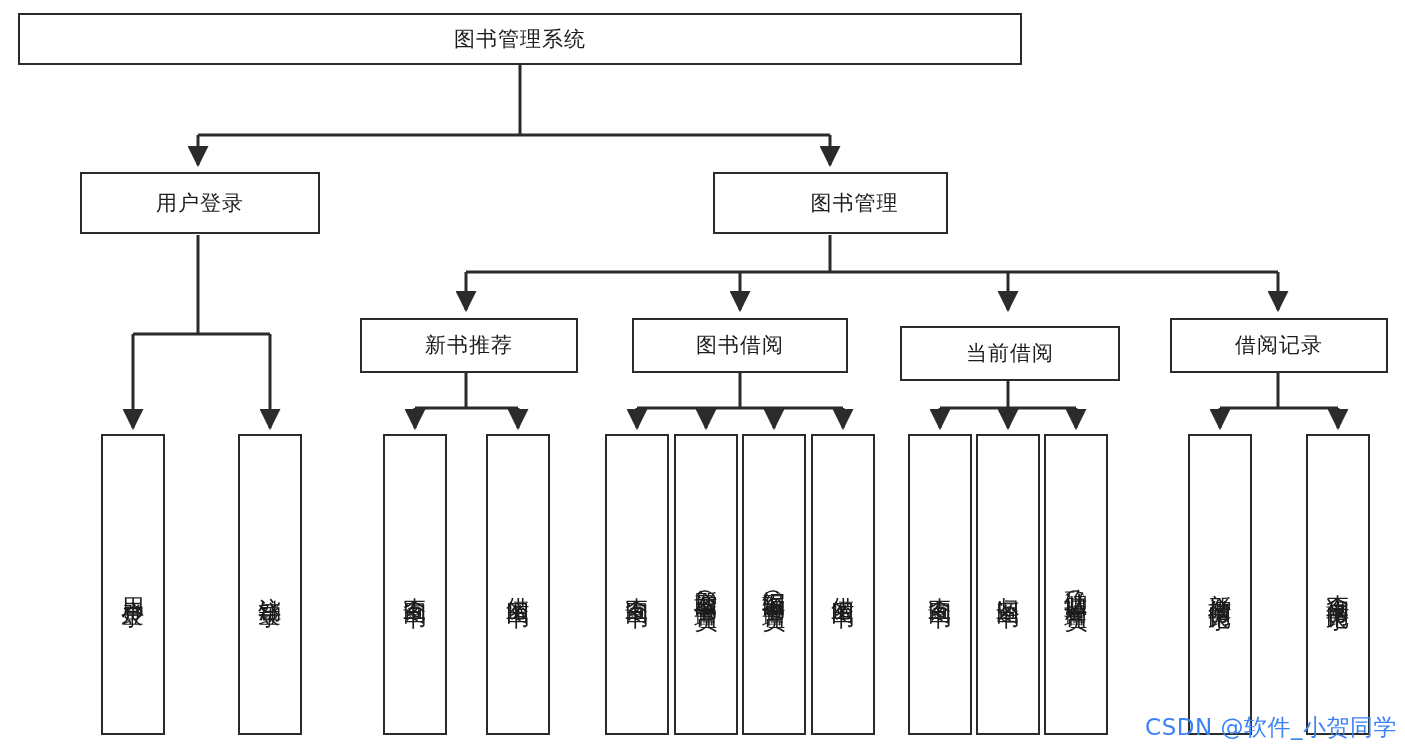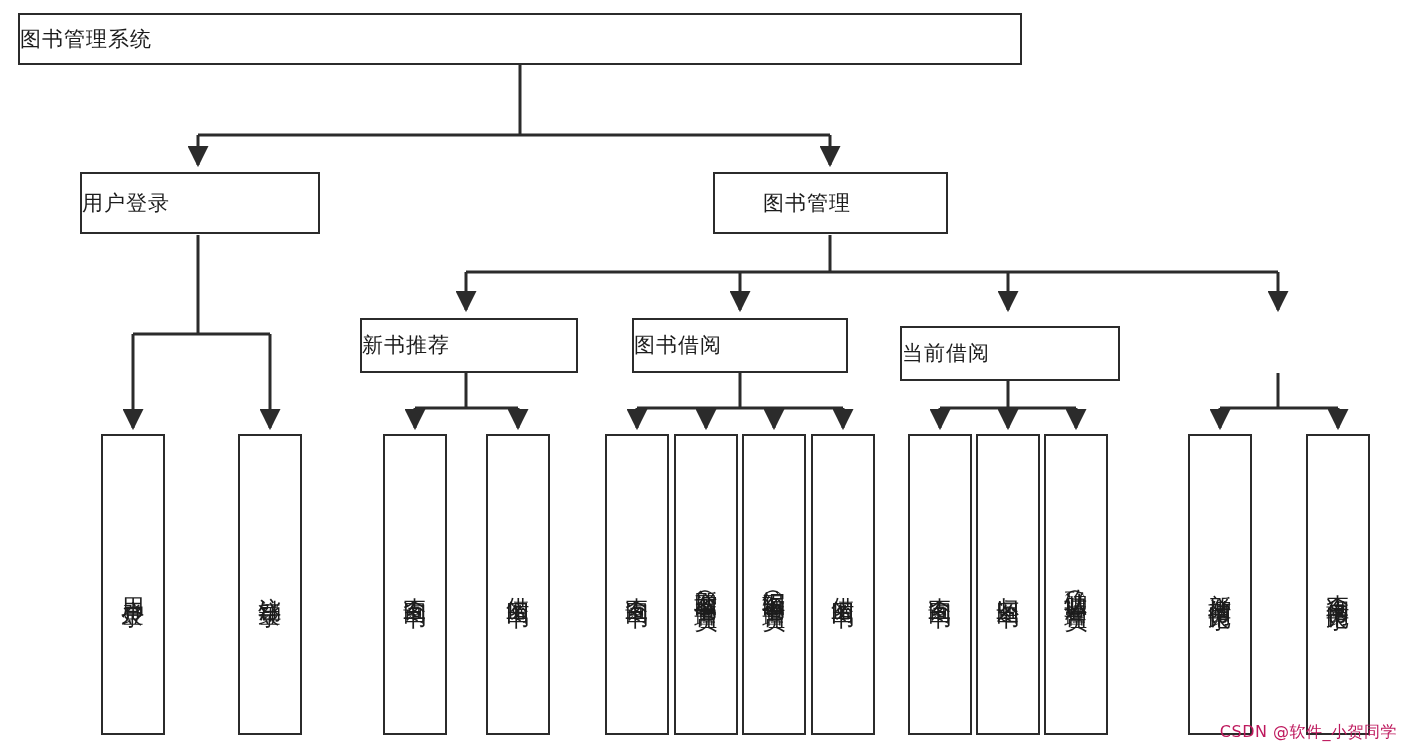--- a/index.html
+++ b/index.html
@@ -25,20 +25,21 @@
     width: 1405px;
     height: 747px;
   }
   .node {
     position: absolute;
     box-sizing: border-box;
     border: 2px solid #2b2b2b;
     background: #ffffff;
     display: flex;
     align-items: center;
+    justify-content: center;
     color: #1c1c1c;
   }
   .node.horiz {
     font-size: 21px;
     letter-spacing: 1px;
   }
   .node.vert {
     writing-mode: vertical-rl;
     text-orientation: upright;
     font-size: 23px;
@@ -54,22 +55,22 @@
     line-height: 1.15;
   }
   .node.vert .label {
     writing-mode: vertical-rl;
     text-orientation: upright;
   }
   #watermark {
     position: absolute;
     right: 8px;
     bottom: 4px;
-    font-size: 16px;
-    color: #be185d;
+    font-size: 23px;
+    color: #3b82f6;
     letter-spacing: 0.5px;
     user-select: none;
     white-space: nowrap;
   }
 </style>
 </head>
 <body>
 
 <div id="diagram-root">
 
@@ -136,20 +137,23 @@
 
   <div class="node horiz" style="left:632px; top:318px; width:216px; height:55px;">
     <span class="label">图书借阅</span>
   </div>
   <div class="node horiz" style="left:360px; top:318px; width:218px; height:55px;">
     <span class="label">新书推荐</span>
   </div>
   <div class="node horiz" style="left:900px; top:326px; width:220px; height:55px;">
     <span class="label">当前借阅</span>
   </div>
+  <div class="node horiz" style="left:1170px; top:318px; width:218px; height:55px;">
+    <span class="label">借阅记录</span>
+  </div>
 
   <div class="node vert" style="left:101px; top:434px; width:64px; height:301px;">
     <span class="label">用户登录</span>
   </div>
   <div class="node vert" style="left:238px; top:434px; width:64px; height:301px;">
     <span class="label">注销登录</span>
   </div>
 
   <div class="node vert" style="left:383px; top:434px; width:64px; height:301px;">
     <span class="label">查询图书</span>

